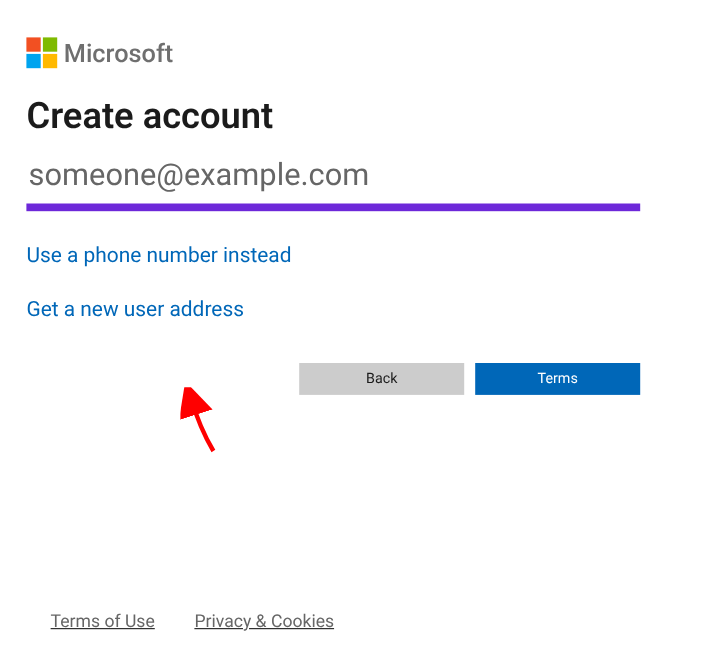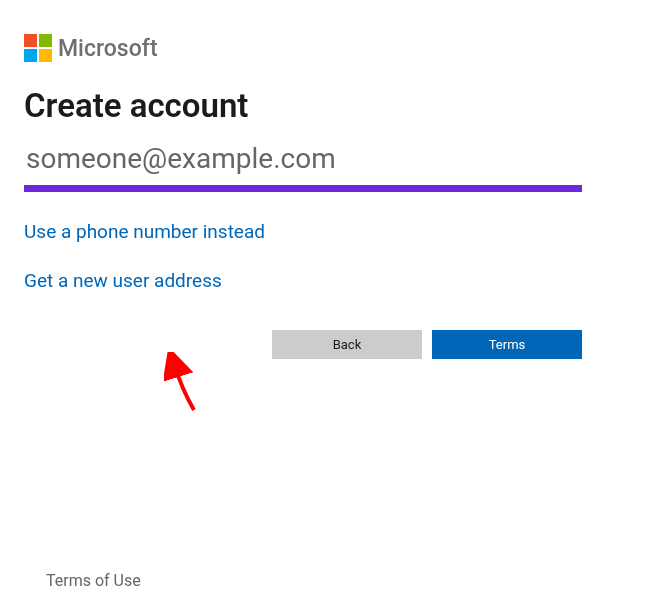--- a/index.html
+++ b/index.html
@@ -95,24 +95,25 @@
     .btn-back {
       background: #cccccc;
       color: #1b1b1b;
     }
     .btn-next {
       background: #0067b8;
       color: #ffffff;
     }
     .footer {
       position: absolute;
-      bottom: 10px;
+      bottom: 26px;
       left: 46px;
       display: flex;
       gap: 36px;
+      text-decoration: underline;
     }
     .footer-link {
       color: #666;
       font-size: 16px;
       text-decoration: none;
       cursor: pointer;
     }
     .arrow {
       position: absolute;
       left: 164px;
@@ -153,13 +154,14 @@
   <defs>
     <marker id="ah" markerWidth="8" markerHeight="8" refX="5" refY="4" orient="auto">
       <polygon points="0,0 8,4 0,8" fill="#ff0000"></polygon>
     </marker>
   </defs>
   <path d="M 30 58 Q 18 38 8 6" stroke="#ff0000" stroke-width="4" fill="none" marker-end="url(#ah)"></path>
 </svg>
 
 <div class="footer">
   <a class="footer-link">Terms of Use</a>
+  <a class="footer-link">Privacy &amp; Cookies</a>
 </div>
 
 </body></html>

